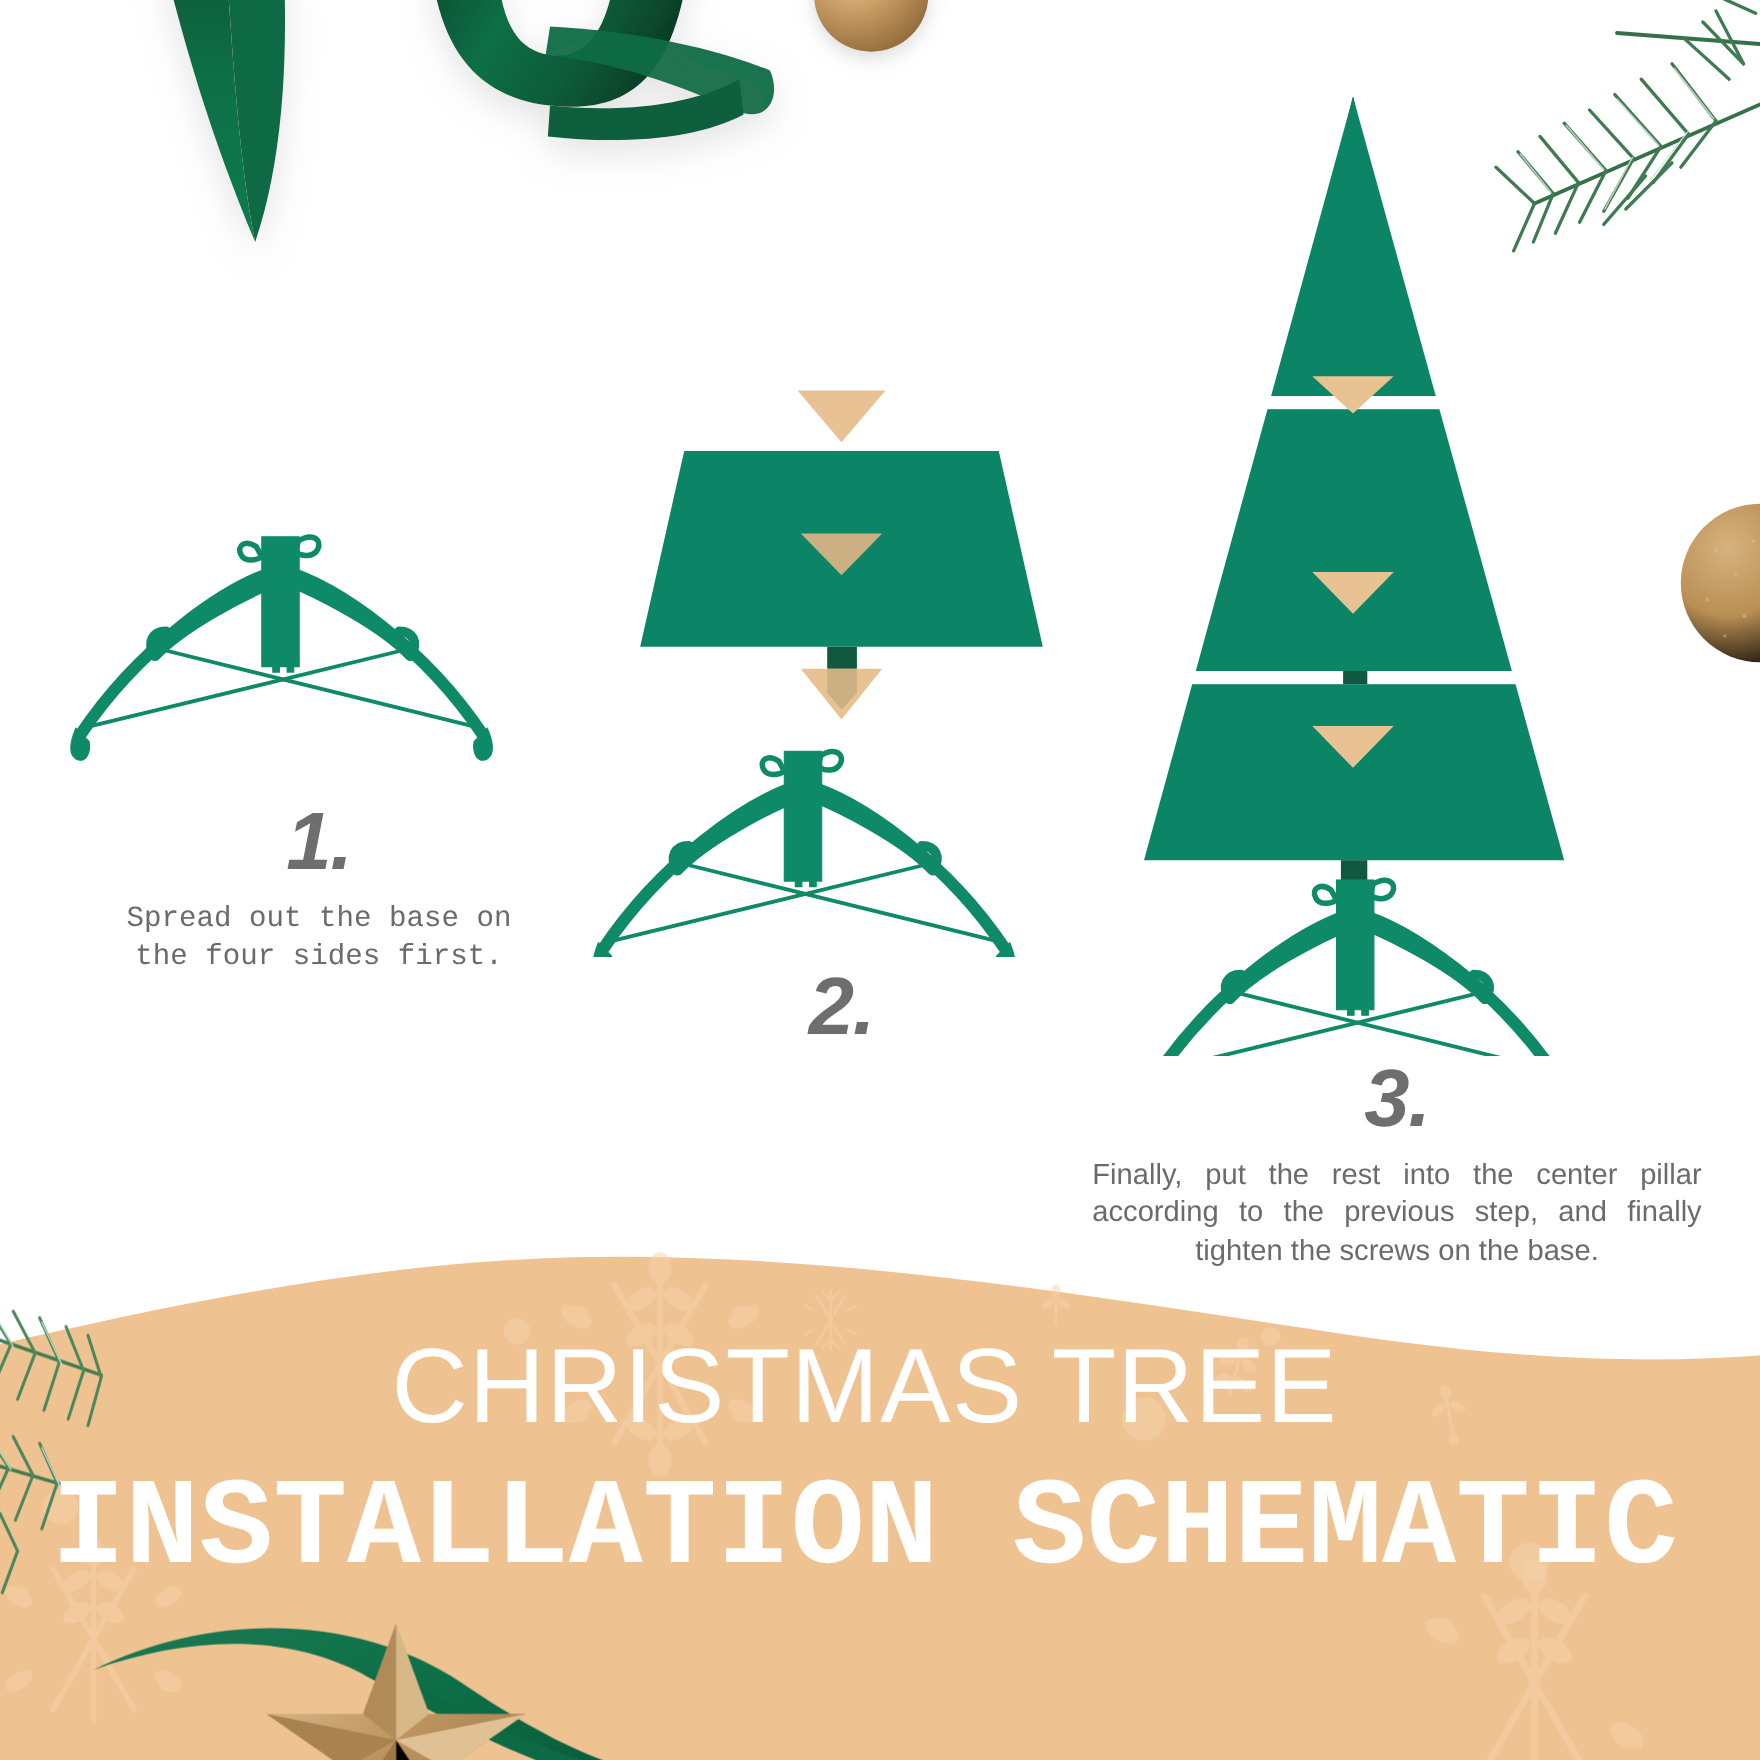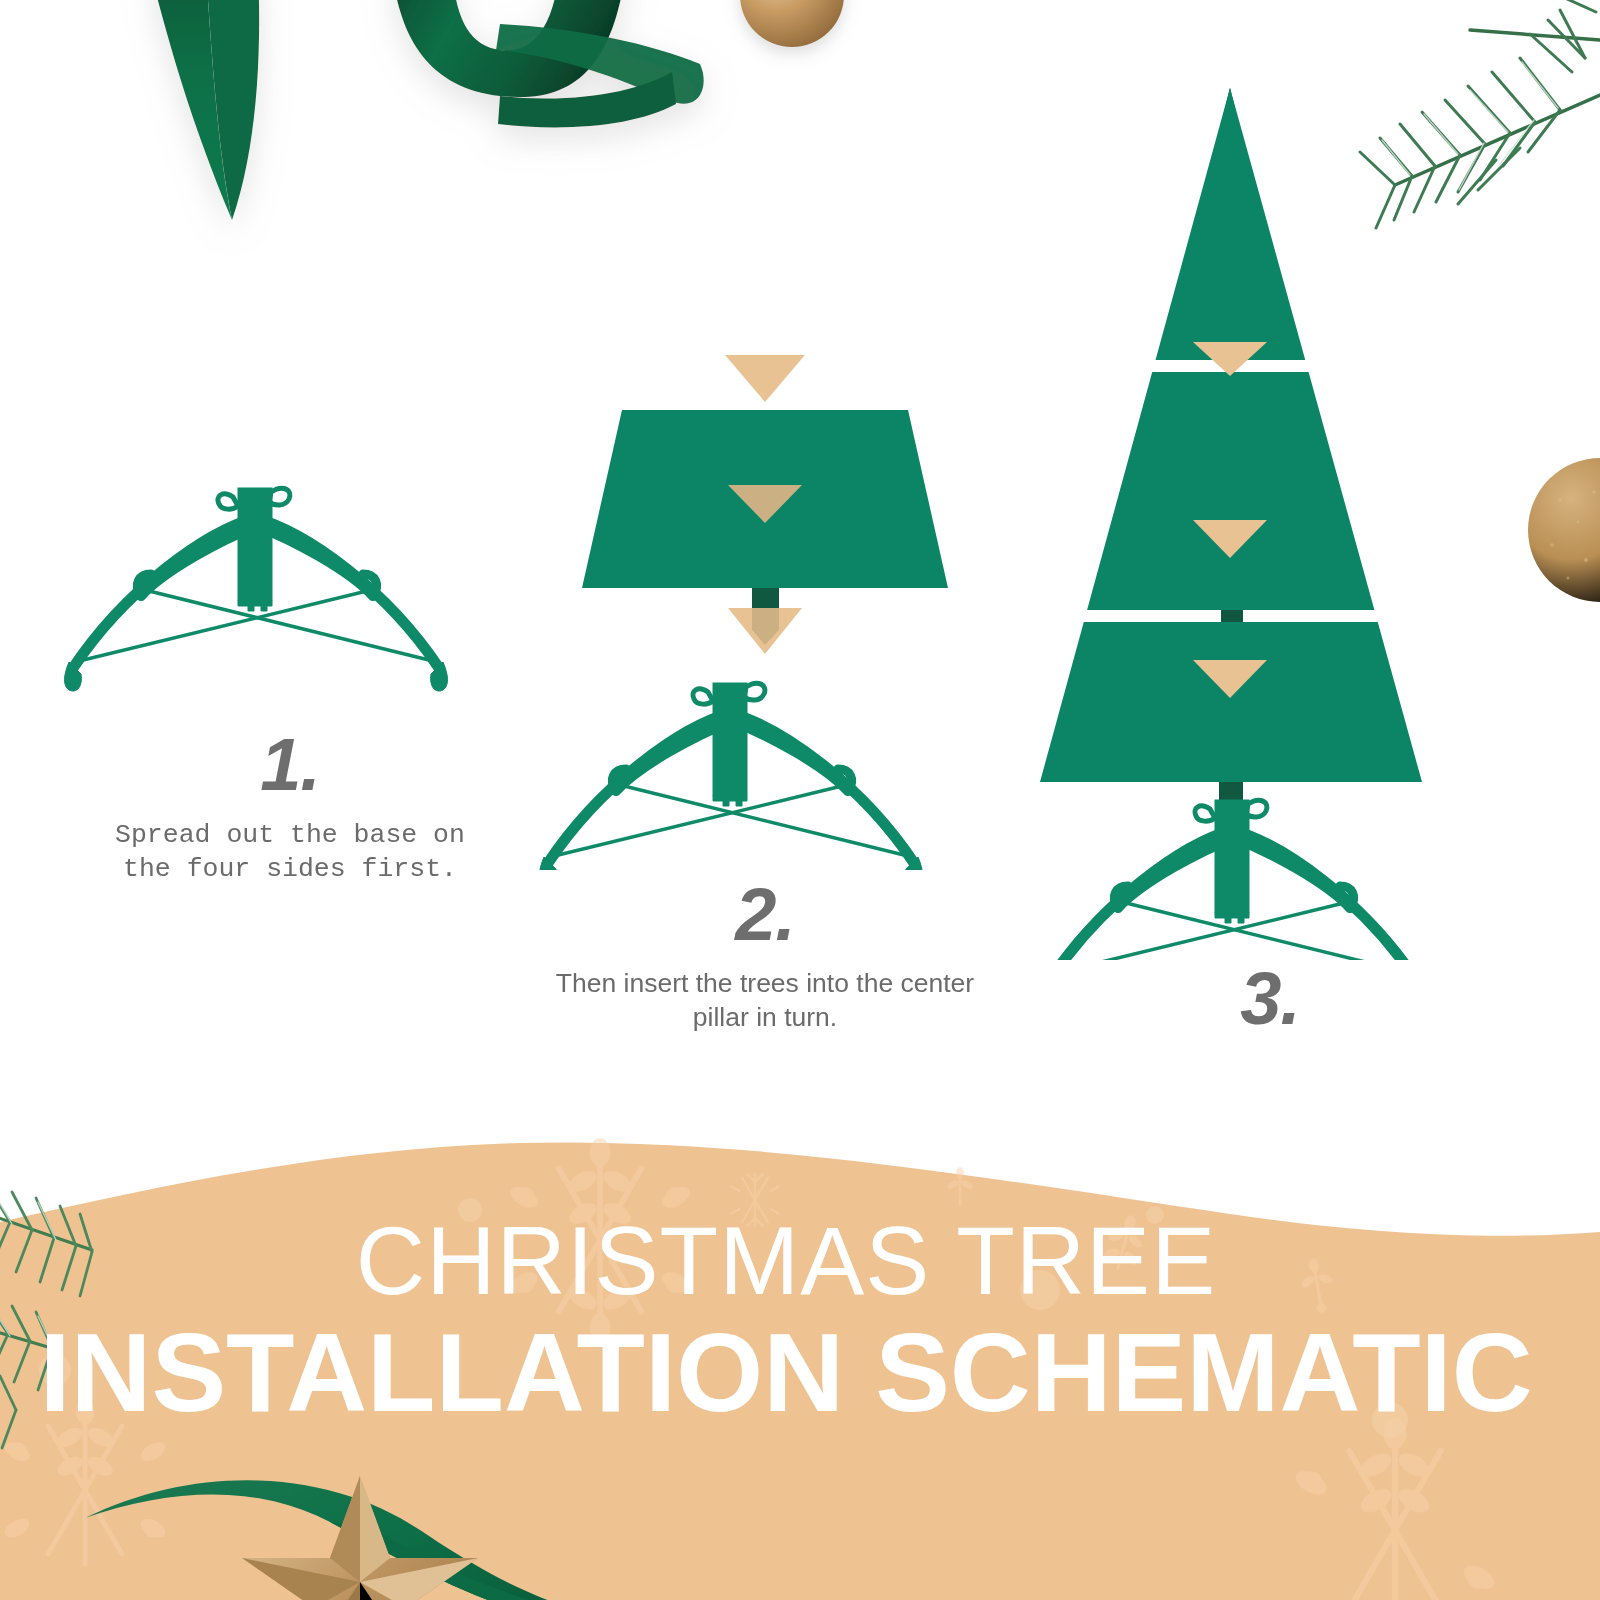--- a/index.html
+++ b/index.html
@@ -51,21 +51,21 @@
     position:absolute;left:0;right:0;top:92px;
     text-align:center;color:#ffffff;
     font-size:0;
   }
   .t-line1{
     display:block;font-size:96px;line-height:1.02;letter-spacing:1px;
     font-weight:400;
   }
   .t-line2{
     display:block;font-size:112px;line-height:1.06;letter-spacing:0px;
-    font-weight:bold;margin-top:4px;
+    font-weight:bold;margin-top:22px;font-family:Liberation Mono, monospace;
   }
 </style>
 </head>
 <body>
 
 <div class="stage">
 
   <svg class="decor" width="1600" height="1600" viewBox="0 0 1600 1600" xmlns="http://www.w3.org/2000/svg">
     <defs>
       <linearGradient id="rib1" x1="0" y1="0" x2="1" y2="1">
@@ -426,21 +426,20 @@
             <path d="M106 126 C98 114, 104 104, 116 104" fill="none" stroke-width="9" stroke-linecap="round"></path>
             <path d="M338 126 C346 114, 340 104, 328 104" fill="none" stroke-width="9" stroke-linecap="round"></path>
             <path d="M40 192 L336 120" fill="none" stroke-width="3.5"></path>
             <path d="M402 192 L110 120" fill="none" stroke-width="3.5"></path>
             <path d="M34 192 C28 206, 28 216, 34 220 C42 224, 48 216, 46 204 Z" fill="#0e8a68"></path>
             <path d="M408 192 C414 206, 414 216, 408 220 C400 224, 394 216, 396 204 Z" fill="#0e8a68"></path>
           </g>
         </svg>
       </div>
       <div class="step-num num">2.</div>
-      <div class="step-cap cap">Then insert the trees into the center pillar in turn.</div>
     </div>
 
     <div class="step" id="step3">
       <div class="art">
         <svg width="570" height="890" viewBox="0 0 570 890" xmlns="http://www.w3.org/2000/svg">
 
           <g fill="#0b8566">
 
             <path d="M245 18 L310 290 L178 290 Z"></path>
 
@@ -480,20 +479,21 @@
             <path d="M106 126 C98 114, 104 104, 116 104" fill="none" stroke-width="9" stroke-linecap="round"></path>
             <path d="M338 126 C346 114, 340 104, 328 104" fill="none" stroke-width="9" stroke-linecap="round"></path>
             <path d="M40 192 L336 120" fill="none" stroke-width="3.5"></path>
             <path d="M402 192 L110 120" fill="none" stroke-width="3.5"></path>
             <path d="M34 192 C28 206, 28 216, 34 220 C42 224, 48 216, 46 204 Z" fill="#0e8a68"></path>
             <path d="M408 192 C414 206, 414 216, 408 220 C400 224, 394 216, 396 204 Z" fill="#0e8a68"></path>
           </g>
         </svg>
       </div>
       <div class="step-num num">3.</div>
+      <div class="step-cap cap justify">Finally, put the rest into the center pillar according to the previous step, and finally tighten the screws on the base.</div>
     </div>
   </div>
 
   <div class="banner">
     <div class="banner-title">
       <span class="t-line1">CHRISTMAS TREE</span>
       <span class="t-line2">INSTALLATION SCHEMATIC</span>
     </div>
   </div>
 

